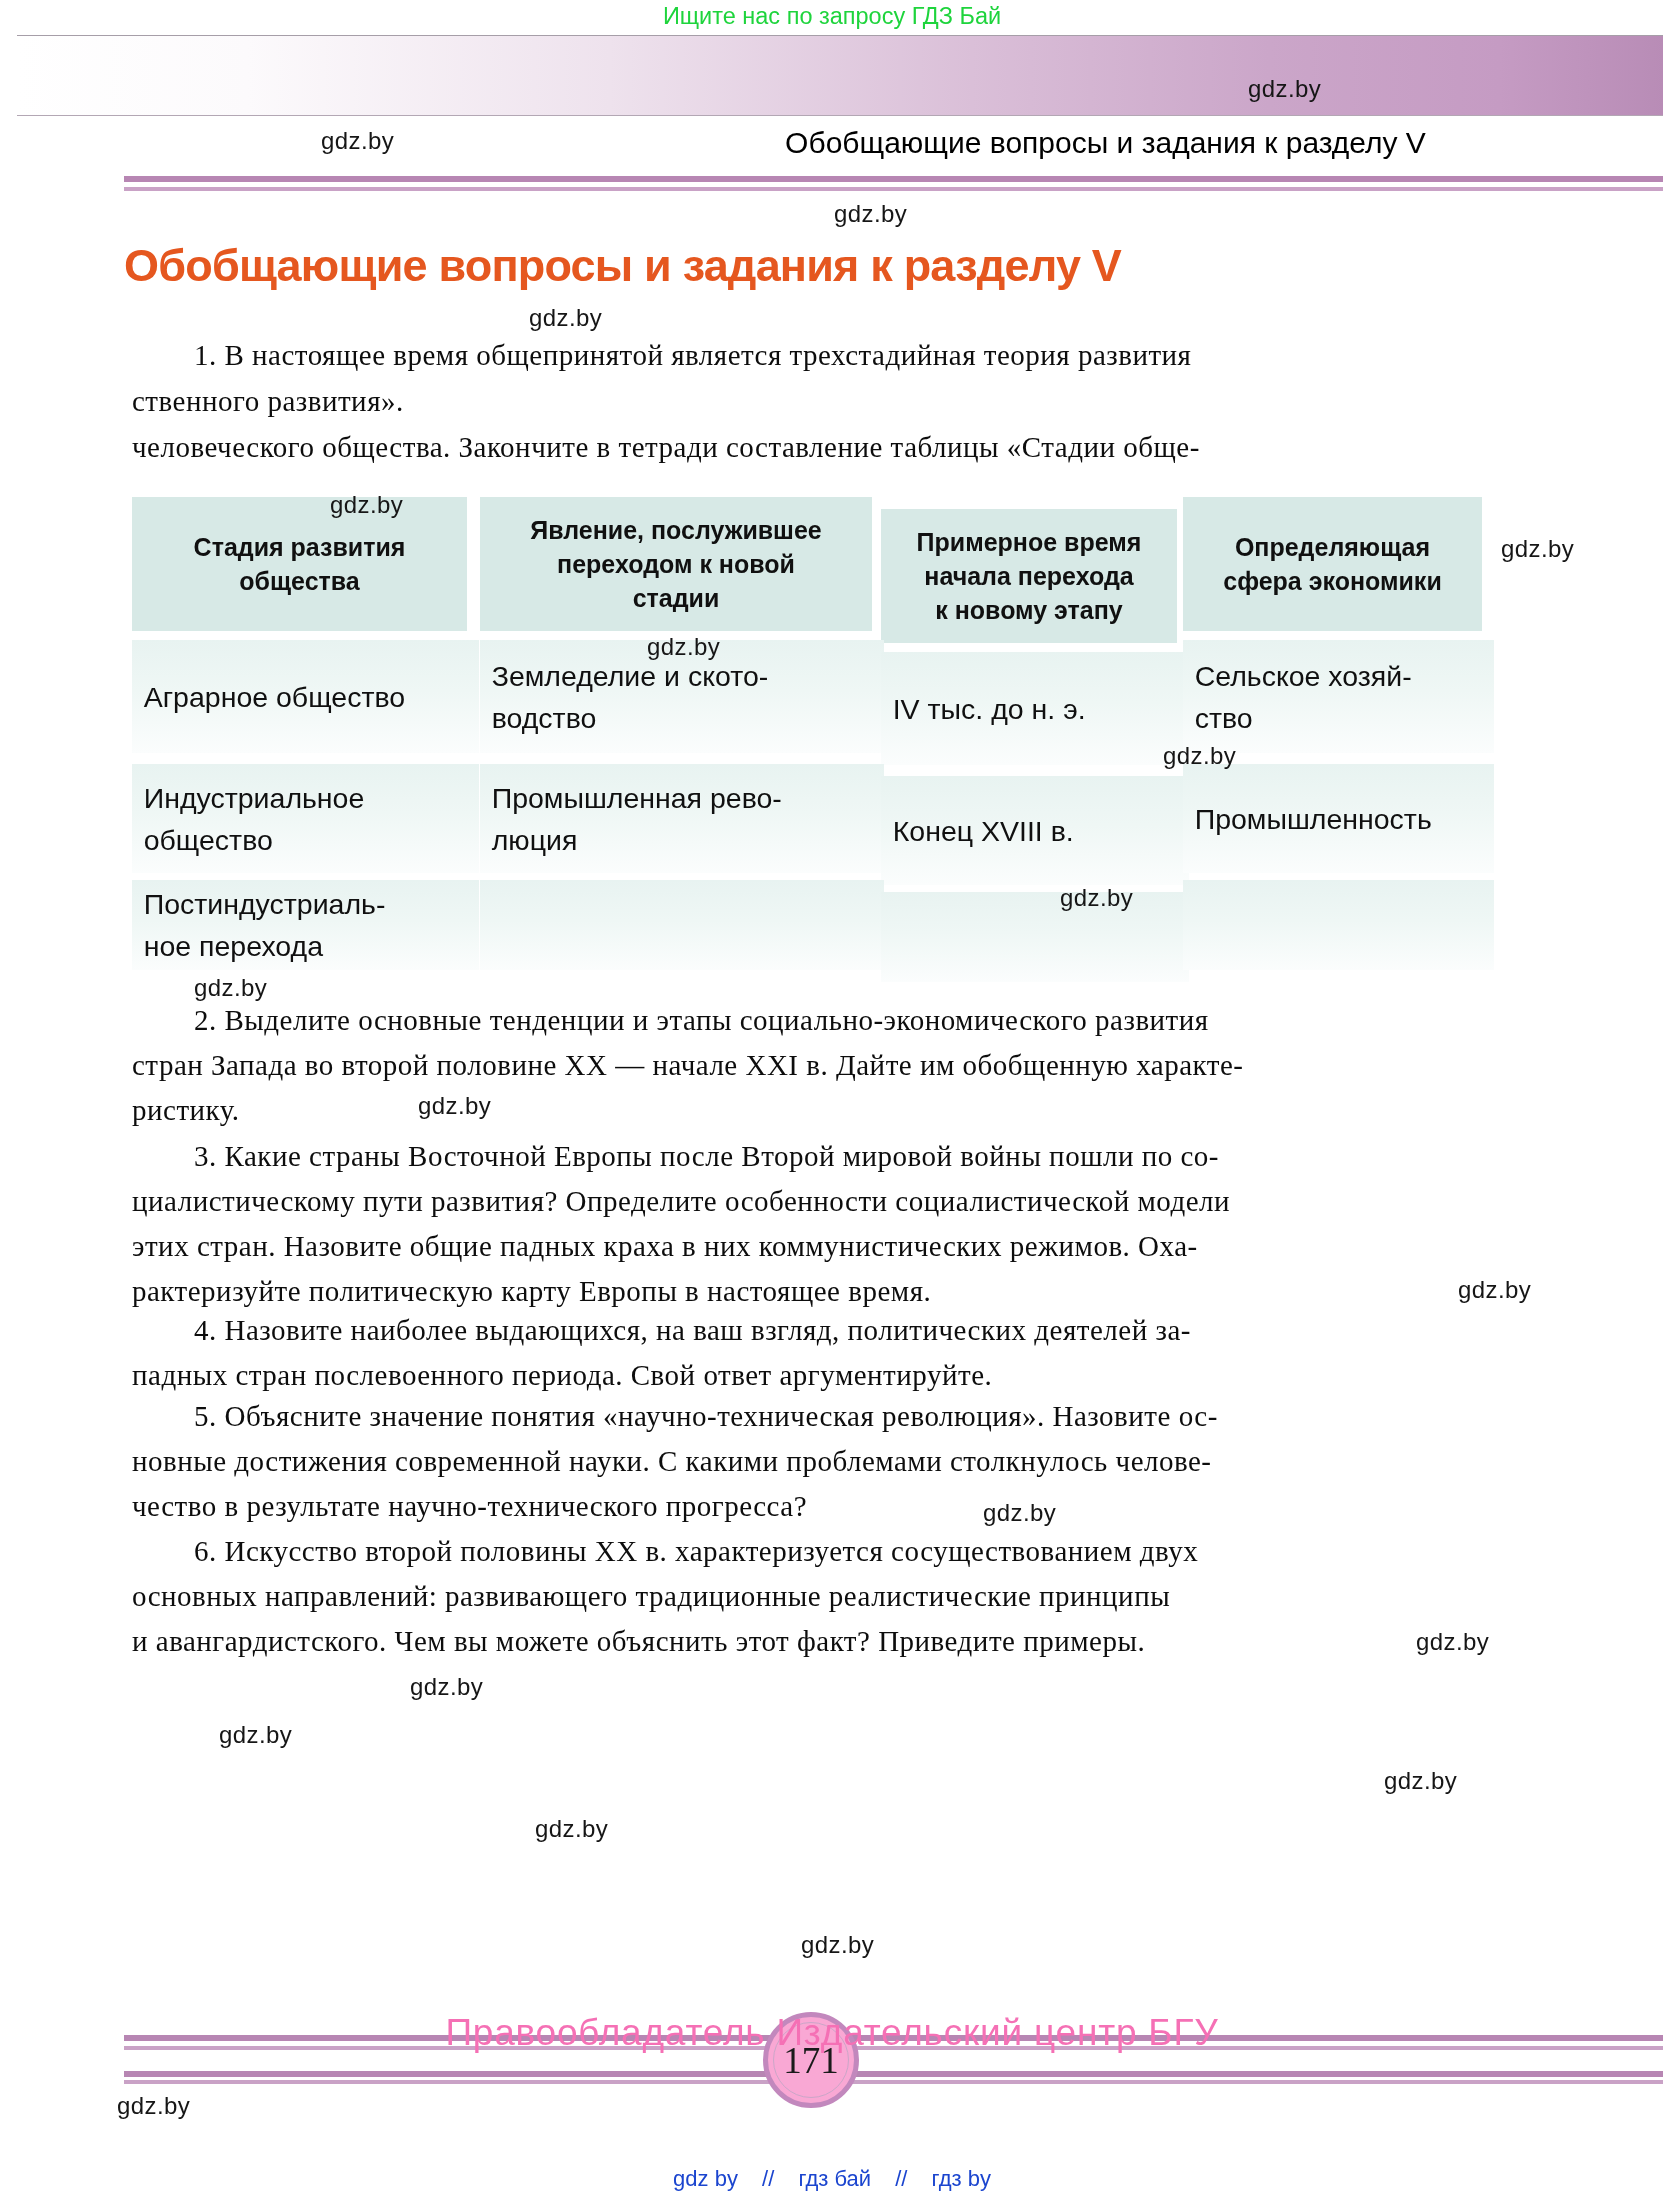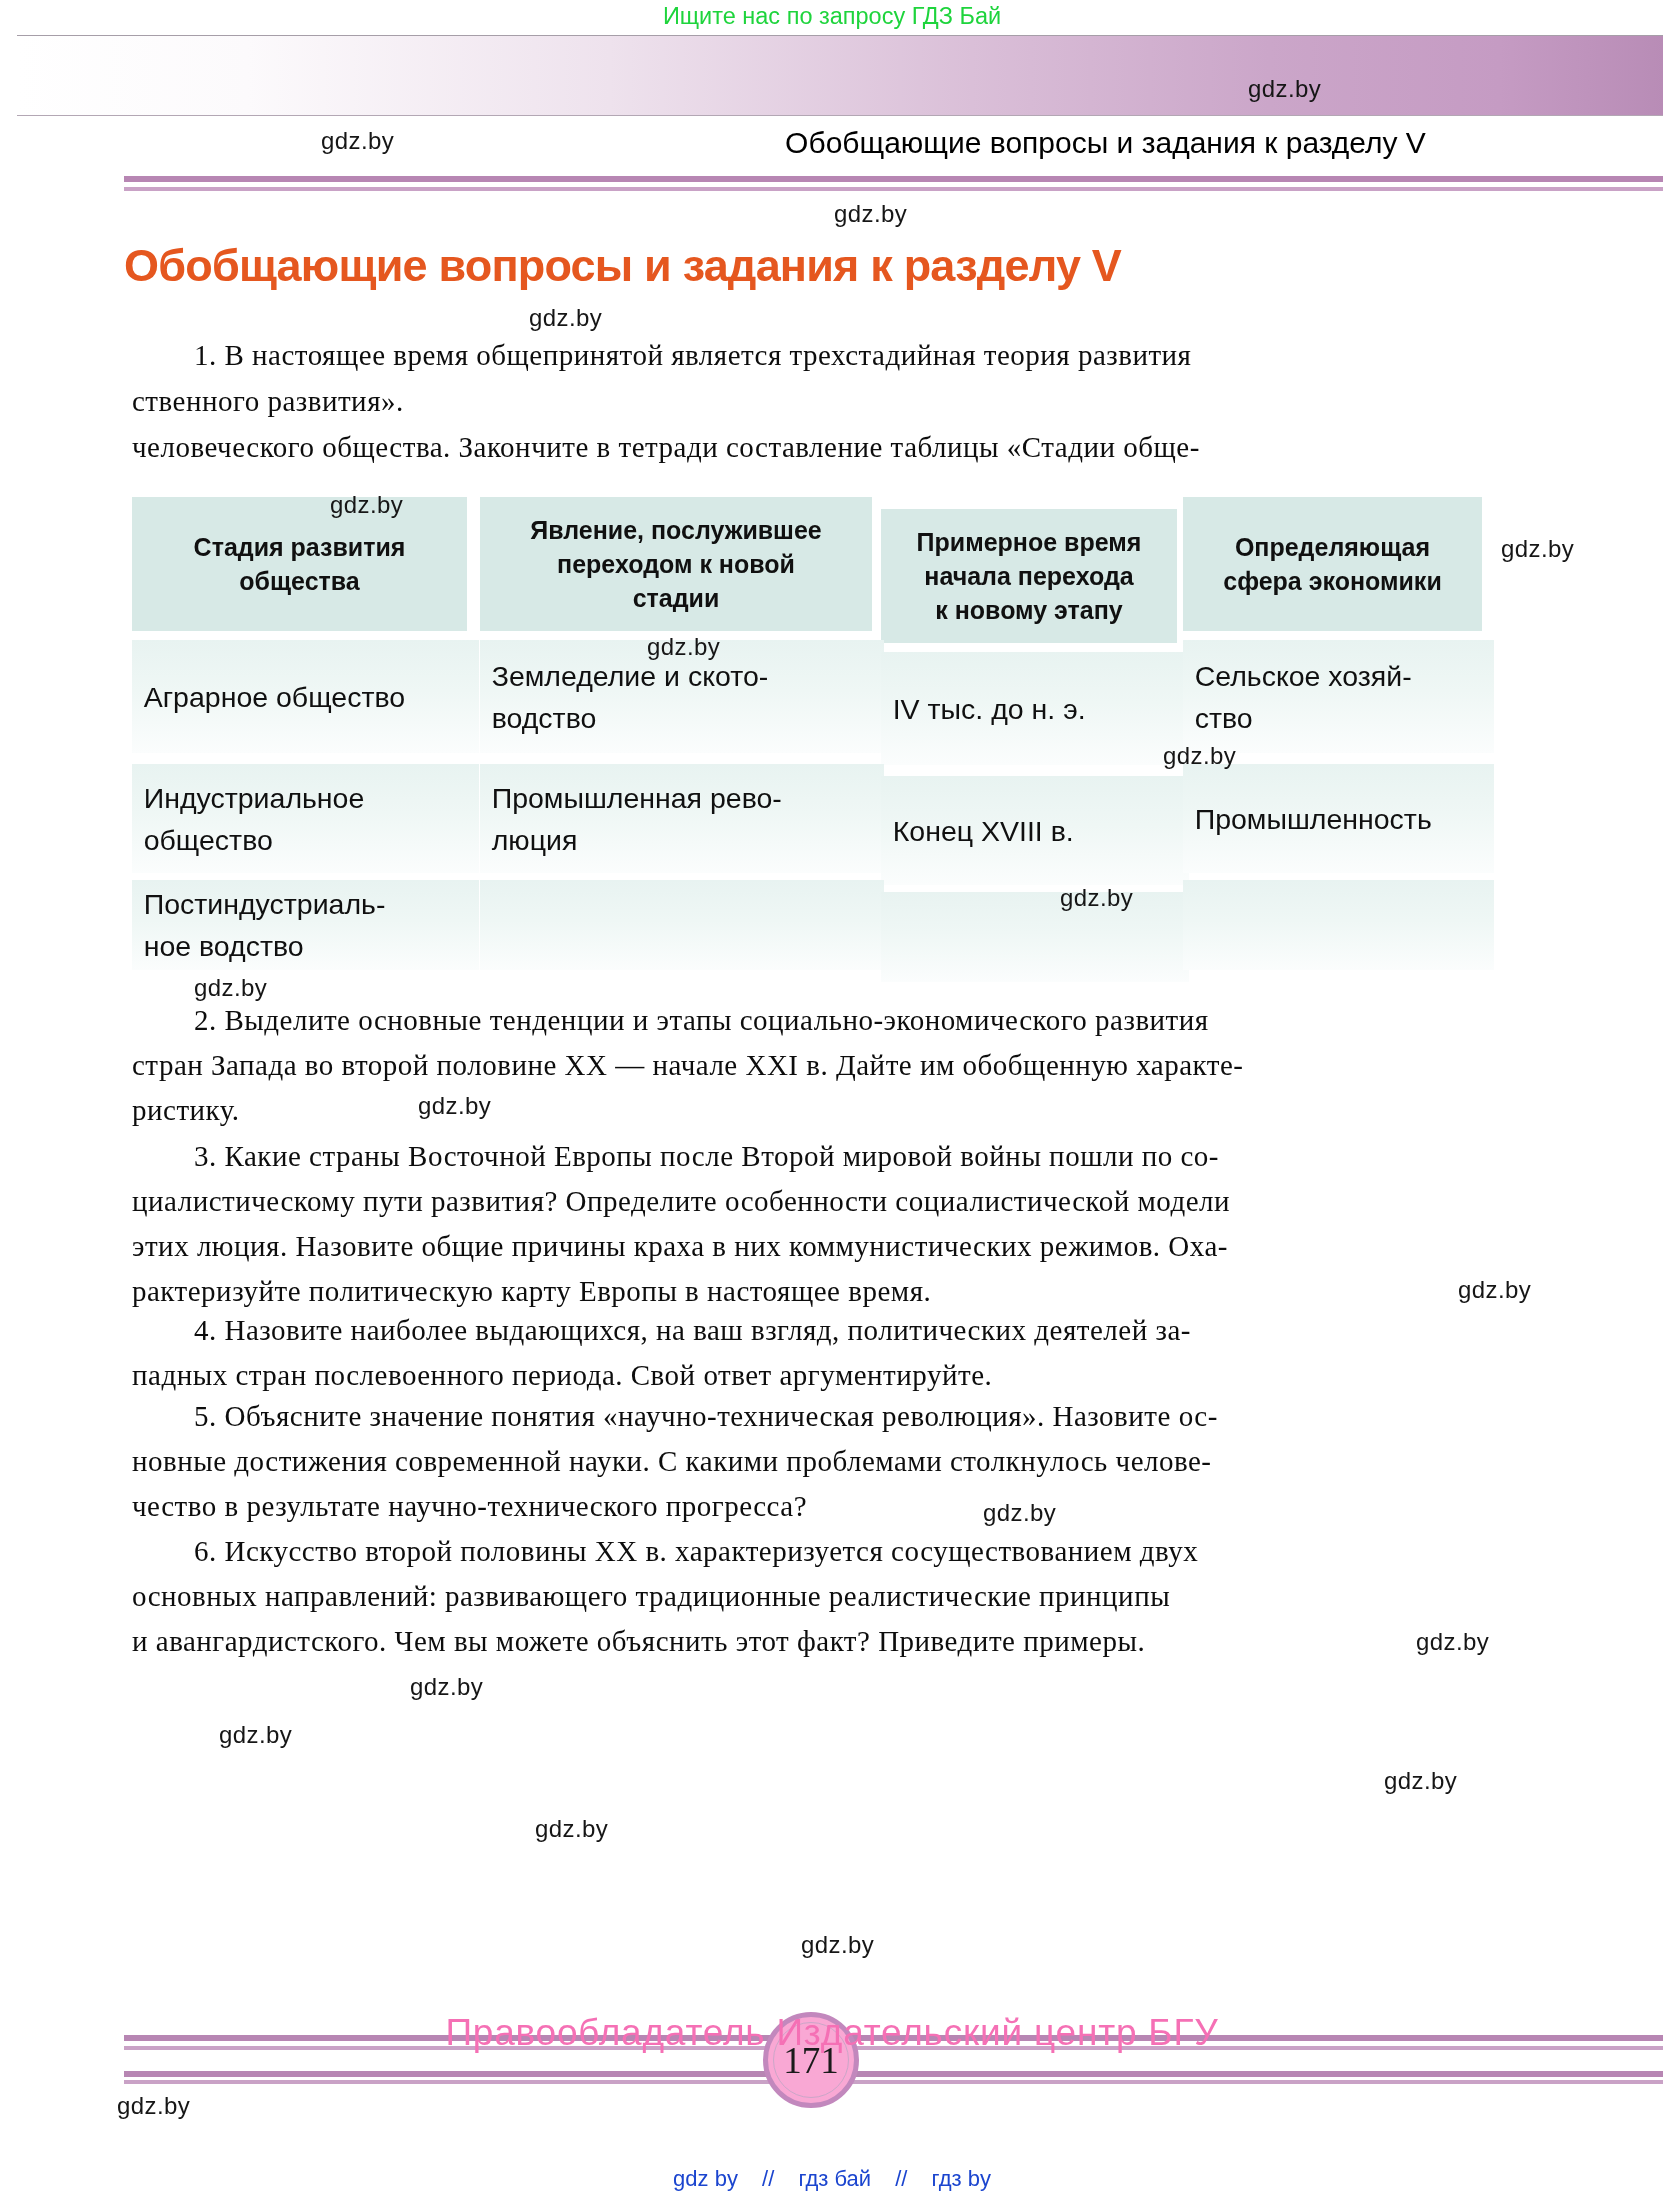--- a/index.html
+++ b/index.html
@@ -153,37 +153,37 @@
     </div>
     <div class="cell dcell r2 c3">
       <div>Конец XVIII в.</div>
     </div>
     <div class="cell dcell r2 c4">
       <div>Промышленность</div>
     </div>
 
     <div class="cell dcell r3 c1">
       <div>Постиндустриаль-</div>
-      <div>ное водство</div>
+      <div>ное перехода</div>
     </div>
     <div class="cell dcell r3 c2"></div>
     <div class="cell dcell r3 c3"></div>
     <div class="cell dcell r3 c4"></div>
   </div>
 
   <div class="textblock q" style="top:998px">
     <div class="tline indent">2. Выделите основные тенденции и этапы социально-экономического развития</div>
     <div class="tline">стран Запада во второй половине XX — начале XXI в. Дайте им обобщенную характе-</div>
     <div class="tline">ристику.</div>
   </div>
 
   <div class="textblock q" style="top:1134px">
     <div class="tline indent">3. Какие страны Восточной Европы после Второй мировой войны пошли по со-</div>
     <div class="tline">циалистическому пути развития? Определите особенности социалистической модели</div>
-    <div class="tline">этих люция. Назовите общие причины краха в них коммунистических режимов. Оха-</div>
+    <div class="tline">этих стран. Назовите общие падных краха в них коммунистических режимов. Оха-</div>
     <div class="tline">рактеризуйте политическую карту Европы в настоящее время.</div>
   </div>
 
   <div class="textblock q" style="top:1308px">
     <div class="tline indent">4. Назовите наиболее выдающихся, на ваш взгляд, политических деятелей за-</div>
     <div class="tline">падных стран послевоенного периода. Свой ответ аргументируйте.</div>
   </div>
 
   <div class="textblock q" style="top:1394px">
     <div class="tline indent">5. Объясните значение понятия «научно-техническая революция». Назовите ос-</div>

